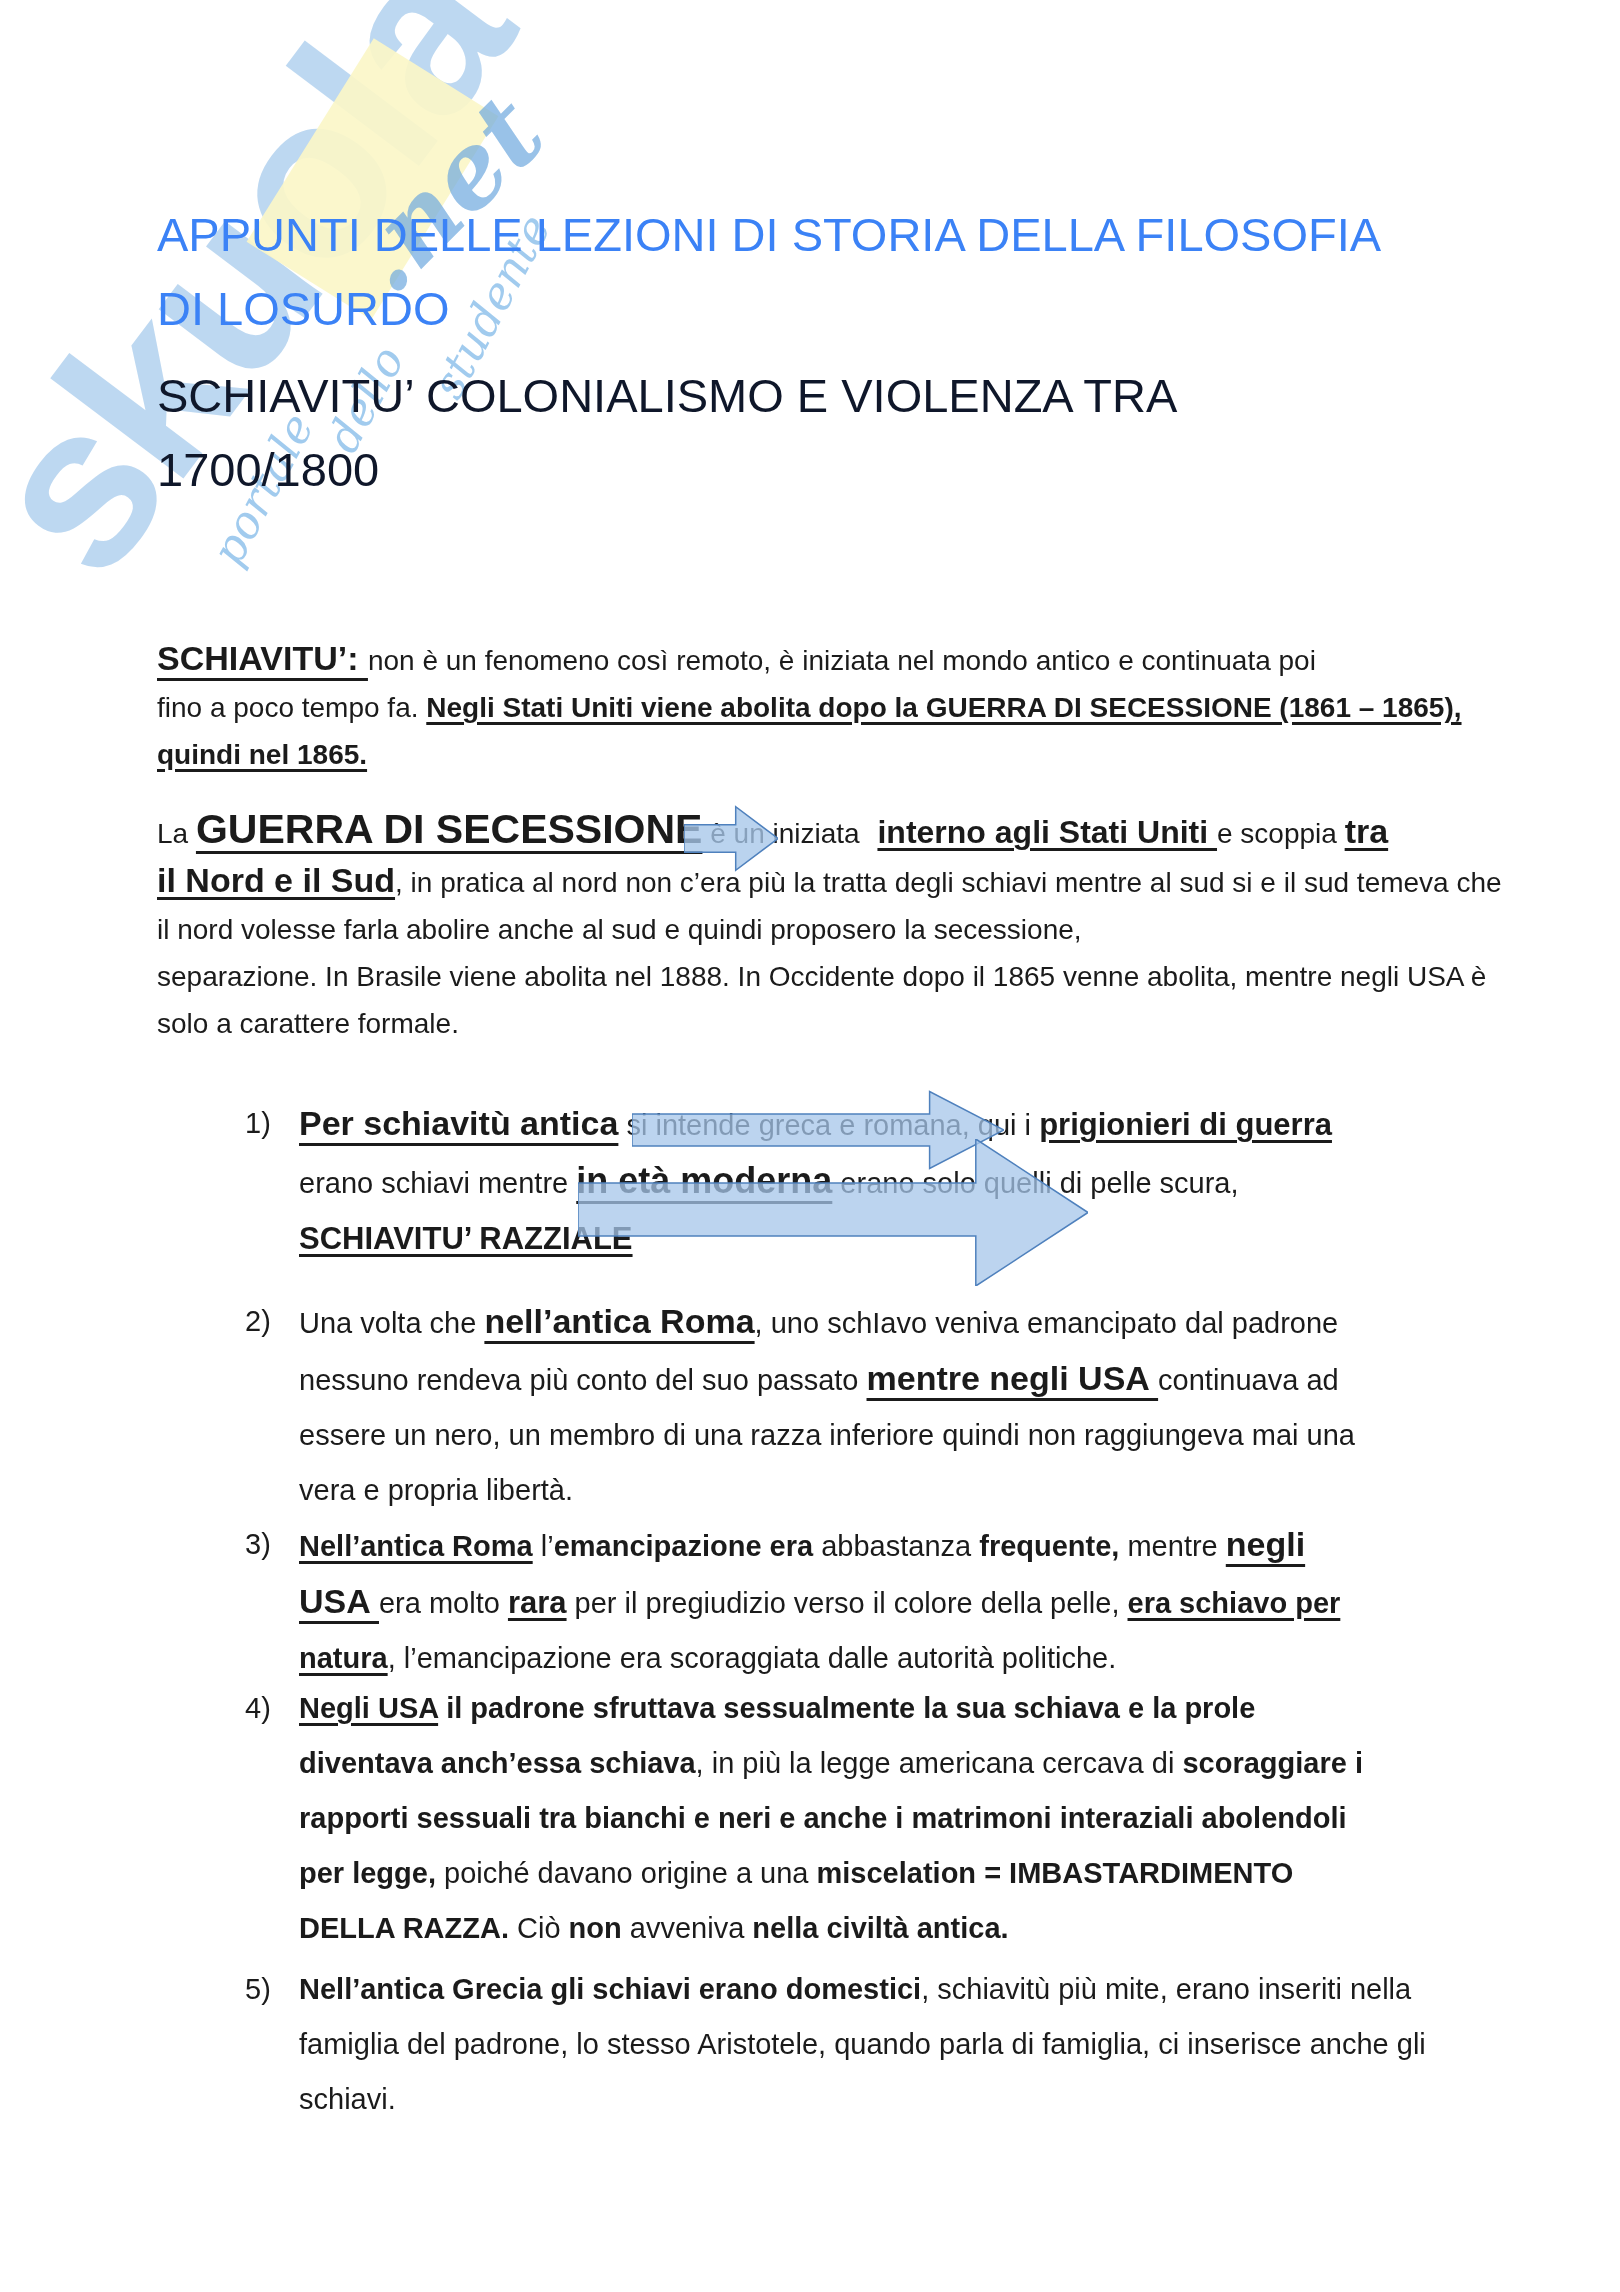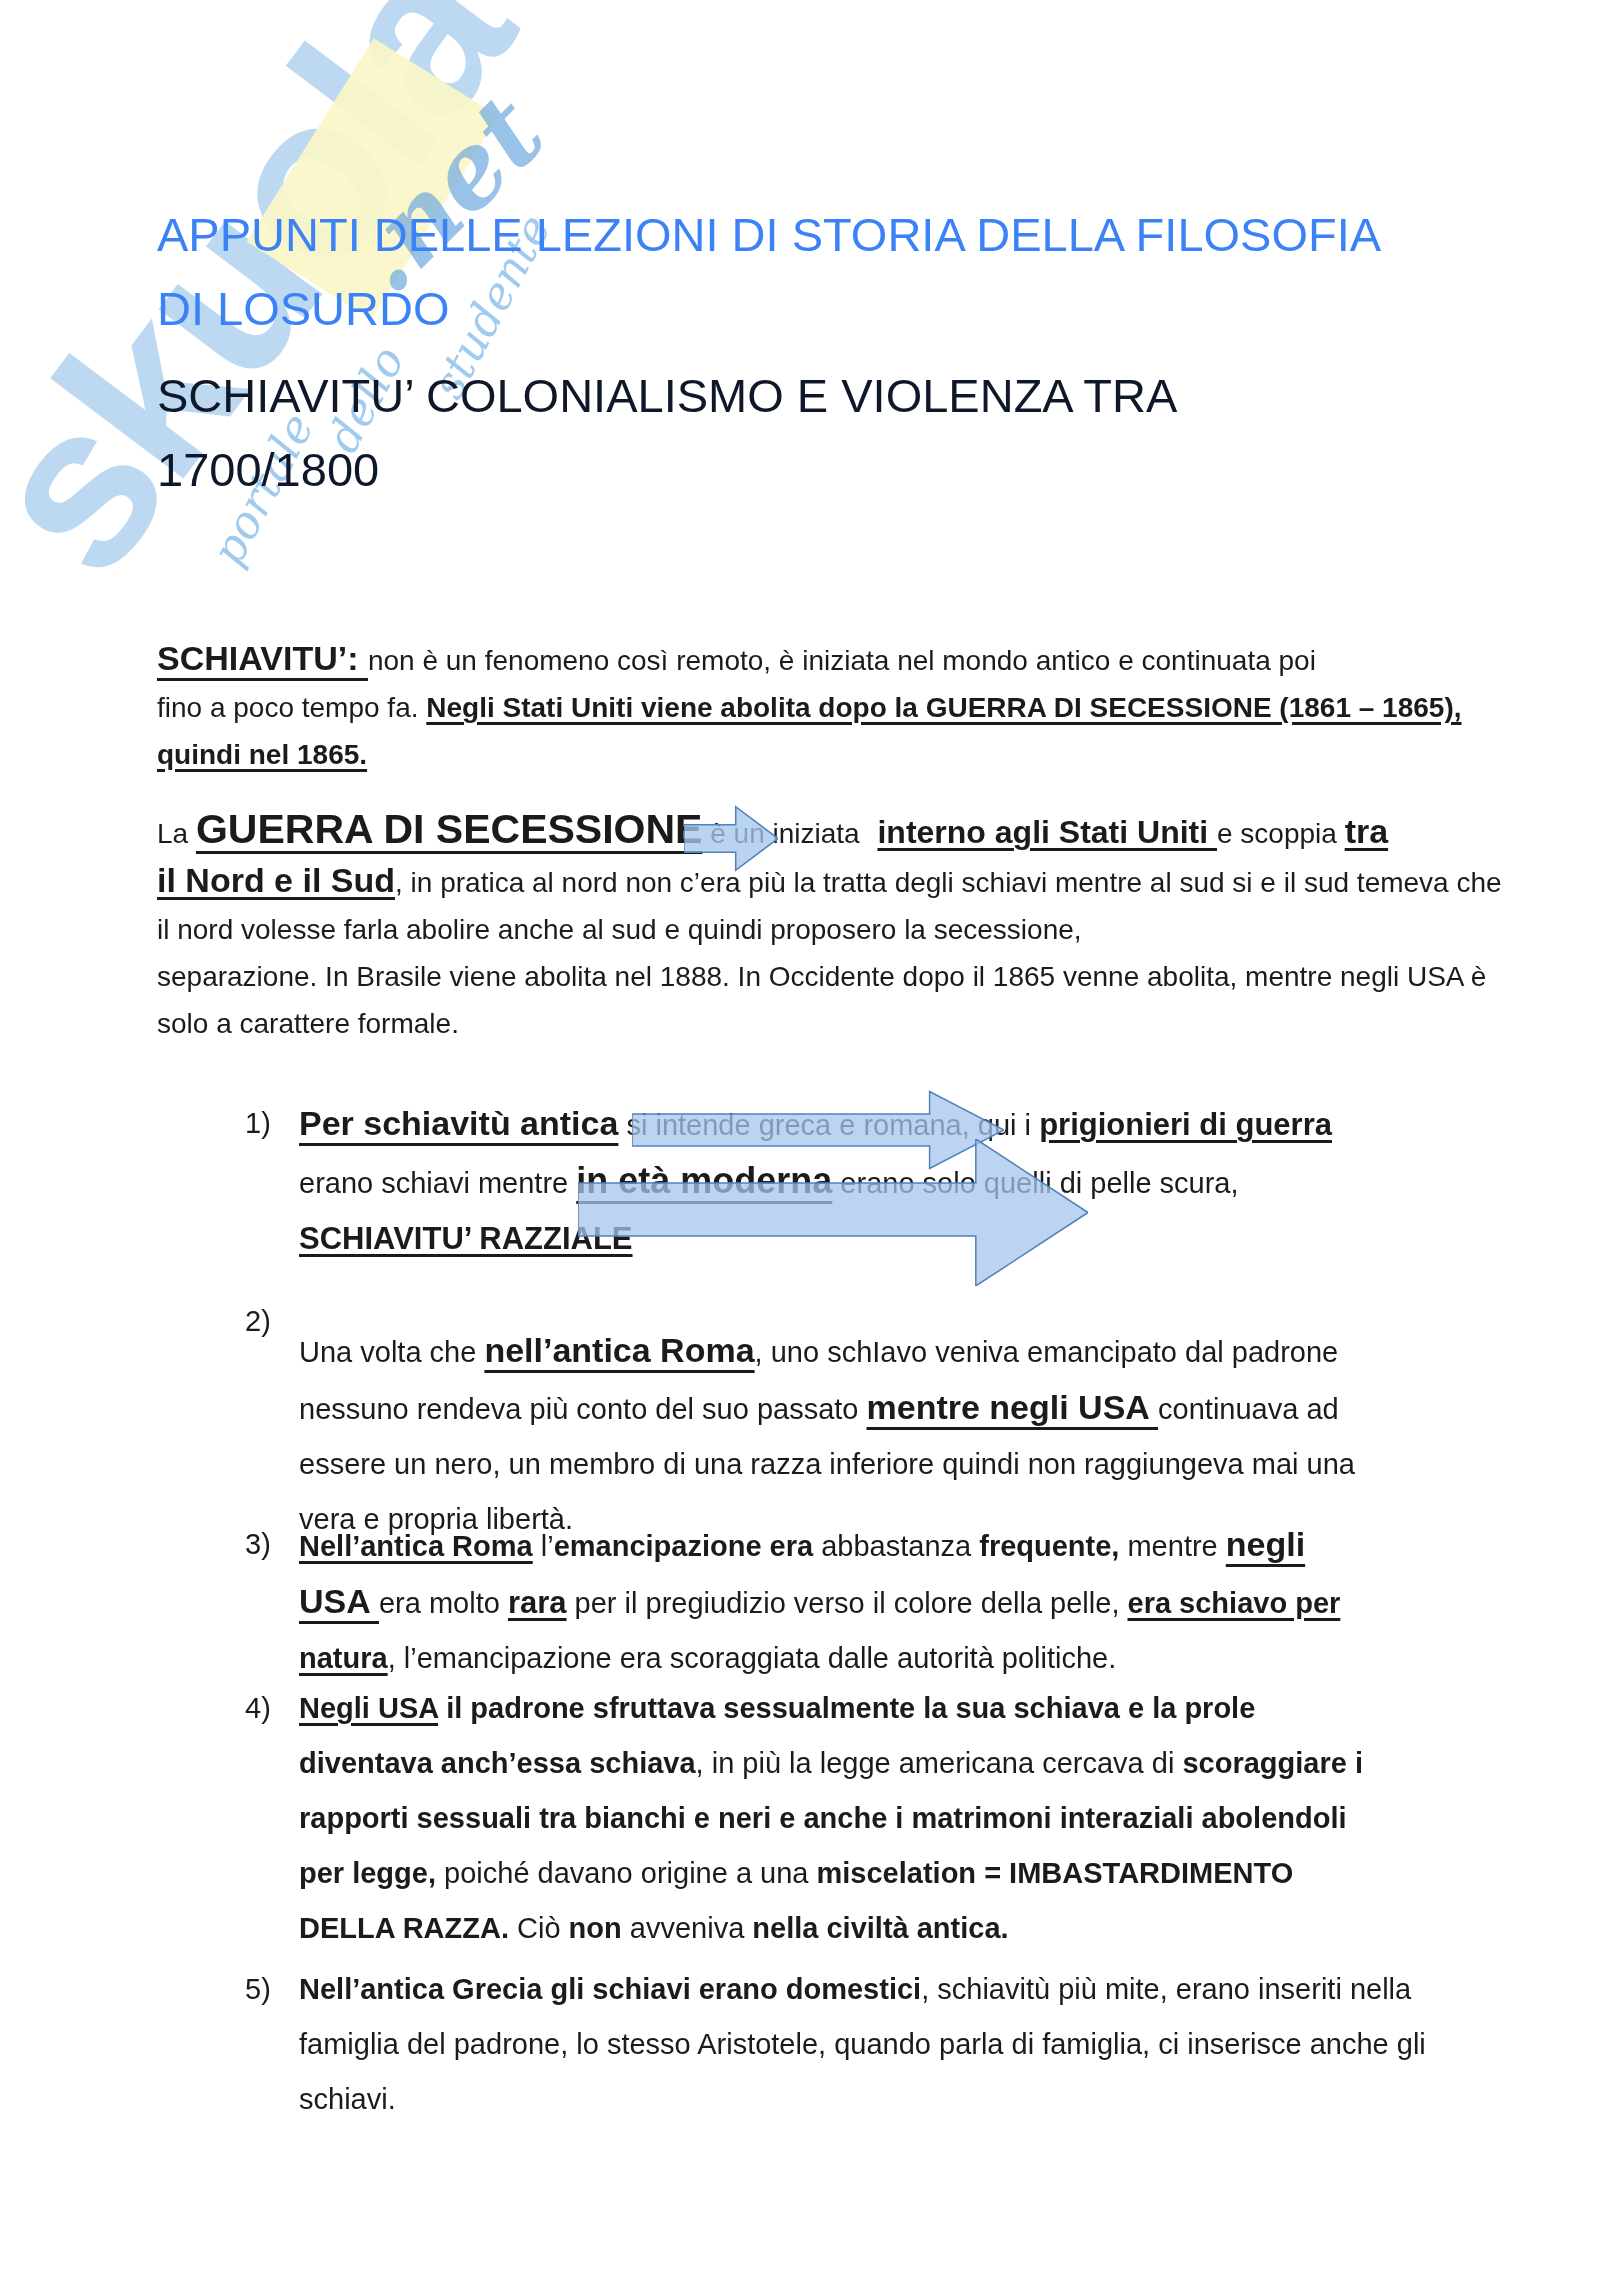--- a/index.html
+++ b/index.html
@@ -64,21 +64,21 @@
   .sz32 { font-size:31px; }
   .p1 .lbl { font-size:32px; }
   .p2 .lbl { font-size:34px; }
   
   .p span, .ibody span { line-height:inherit; }
   
   .item { position:absolute; left:245px; z-index:1; font-size:29px; line-height:55px; }
   .inum { position:absolute; left:0; top:0; }
   .ibody { display:block; margin-left:54px; }
   .it1 { top:1096px; } .it1 .ibody { width:1098px; }
-  .it2 { top:1294px; } .it2 .ibody { width:1073px;margin-top:29px; }
+  .it2 { top:1294px; } .it2 .ibody { width:1073px; }
   .it3 { top:1517px; } .it3 .ibody { width:1063px; }
   .it4 { top:1681px; } .it4 .ibody { width:1093px; }
   .it5 { top:1962px; } .it5 .ibody { width:1127px; }
   
   .arrow { position:absolute; z-index:2; }
 </style>
 </head>
 <body>
 
 <div class="page">

